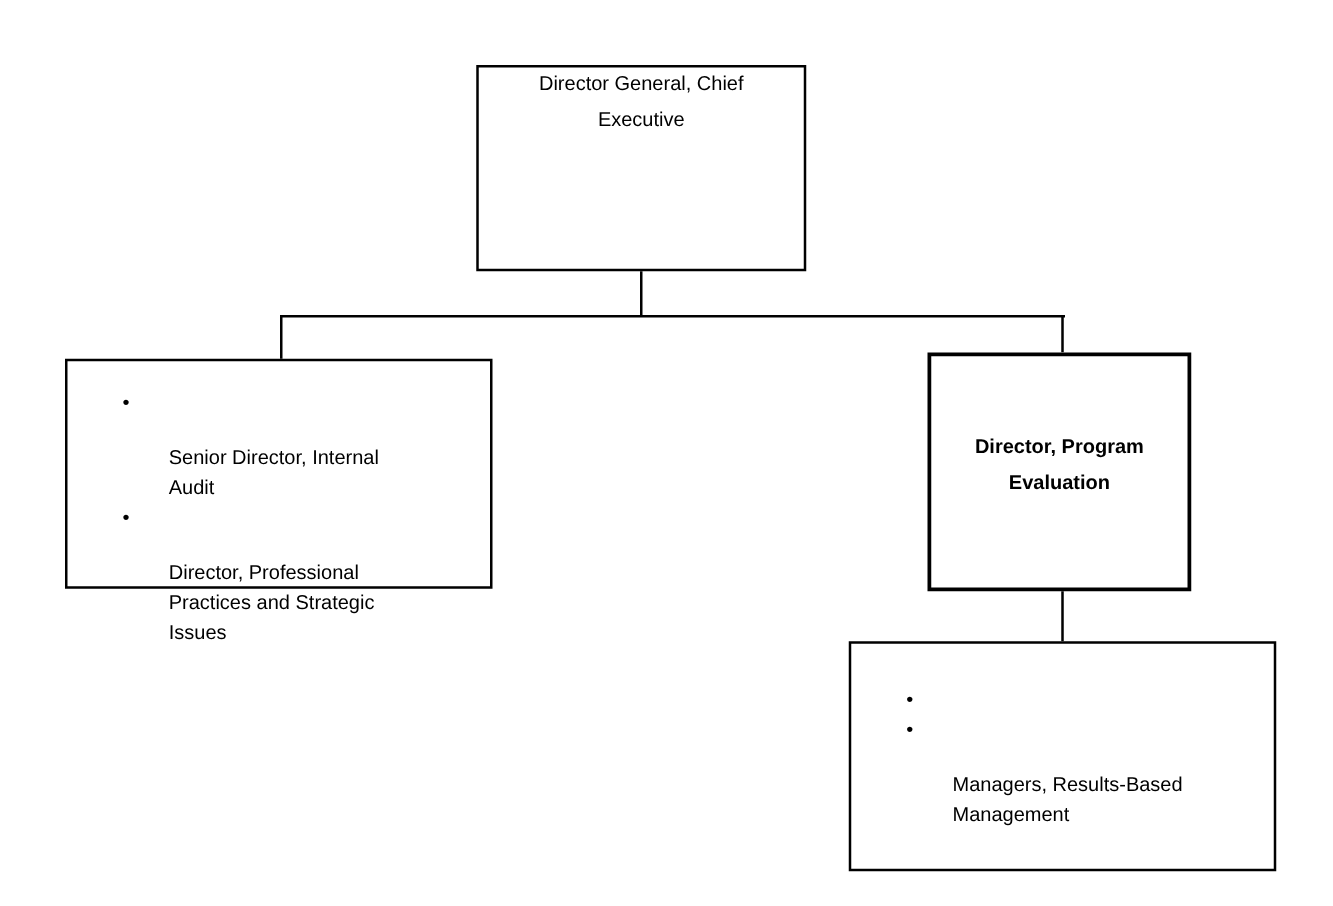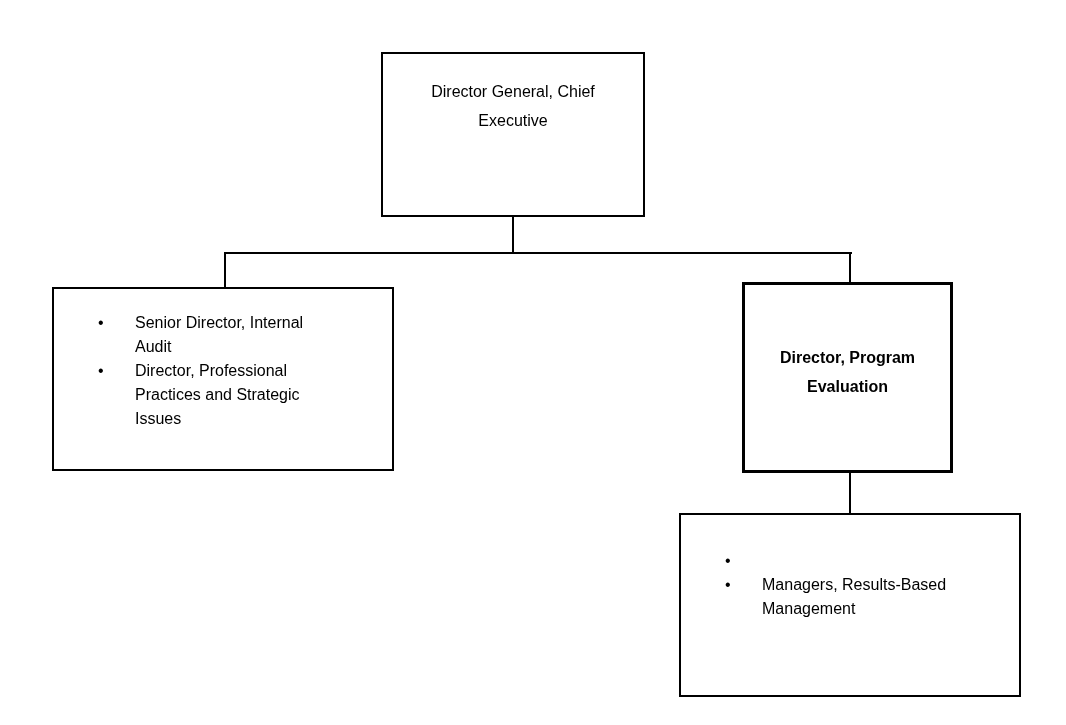--- a/index.html
+++ b/index.html
@@ -24,21 +24,20 @@
     font-size: 16px;
   }
   .connector {
     position: absolute;
     background: #000000;
   }
   
   .node-root {
     left: 381px; top: 52px; width: 264px; height: 165px;
     text-align: center;
-    padding-top: 24px;
     line-height: 28.5px;
   }
   .node-left-group {
     left: 52px; top: 287px; width: 342px; height: 184px;
     padding: 22px 0 0 44px;
     line-height: 24px;
   }
   .node-program-eval {
     left: 742px; top: 282px; width: 211px; height: 191px;
     border-width: 3px;
@@ -56,20 +55,21 @@
   .bullet-item {
     display: flex;
     align-items: flex-start;
   }
   .bullet-marker {
     flex: 0 0 37px;
     text-align: left;
   }
   .bullet-text {
     width: 205px;
+    margin-top: 44px;
   }
   
   .conn-root-drop        { left: 512px; top: 215px; width: 2px;  height: 38px; }
   .conn-branch-rail      { left: 224px; top: 252px; width: 628px; height: 2px; }
   .conn-left-drop        { left: 224px; top: 252px; width: 2px;  height: 36px; }
   .conn-right-drop       { left: 849px; top: 252px; width: 2px;  height: 30px; }
   .conn-evaluation-drop  { left: 849px; top: 470px; width: 2px;  height: 44px; }
 </style>
 </head>
 <body>

